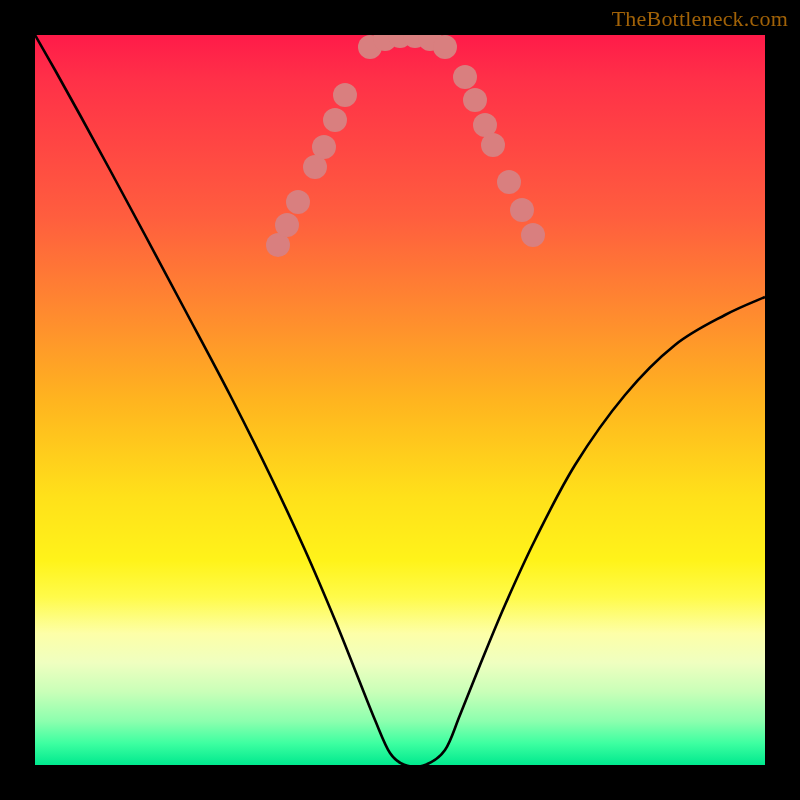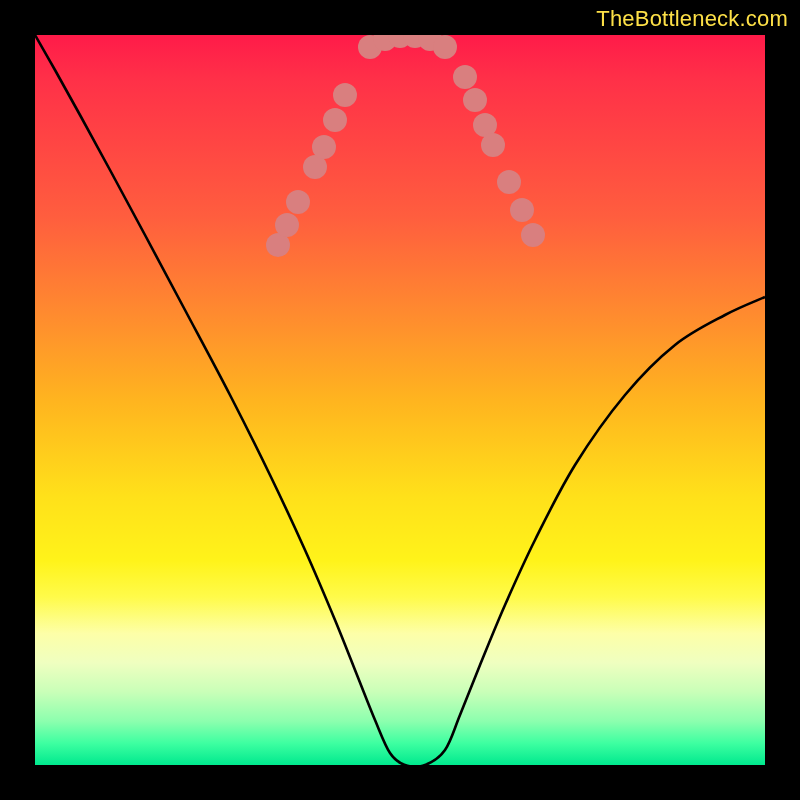--- a/index.html
+++ b/index.html
@@ -44,23 +44,23 @@
     position: absolute;
     left: 0;
     top: 0;
     width: 730px;
     height: 730px;
   }
   .watermark {
     position: absolute;
     top: 6px;
     right: 12px;
-    font-family: Liberation Sans, sans-serif;
+    font-family: Liberation Serif, serif;
     font-size: 22px;
-    color: #fde047;
+    color: #a16207;
     letter-spacing: 0.2px;
     user-select: none;
   }
 </style>
 </head>
 <body>
 
 <div class="frame">
   <div class="plot">
     <svg class="curve" viewBox="0 0 730 730">

